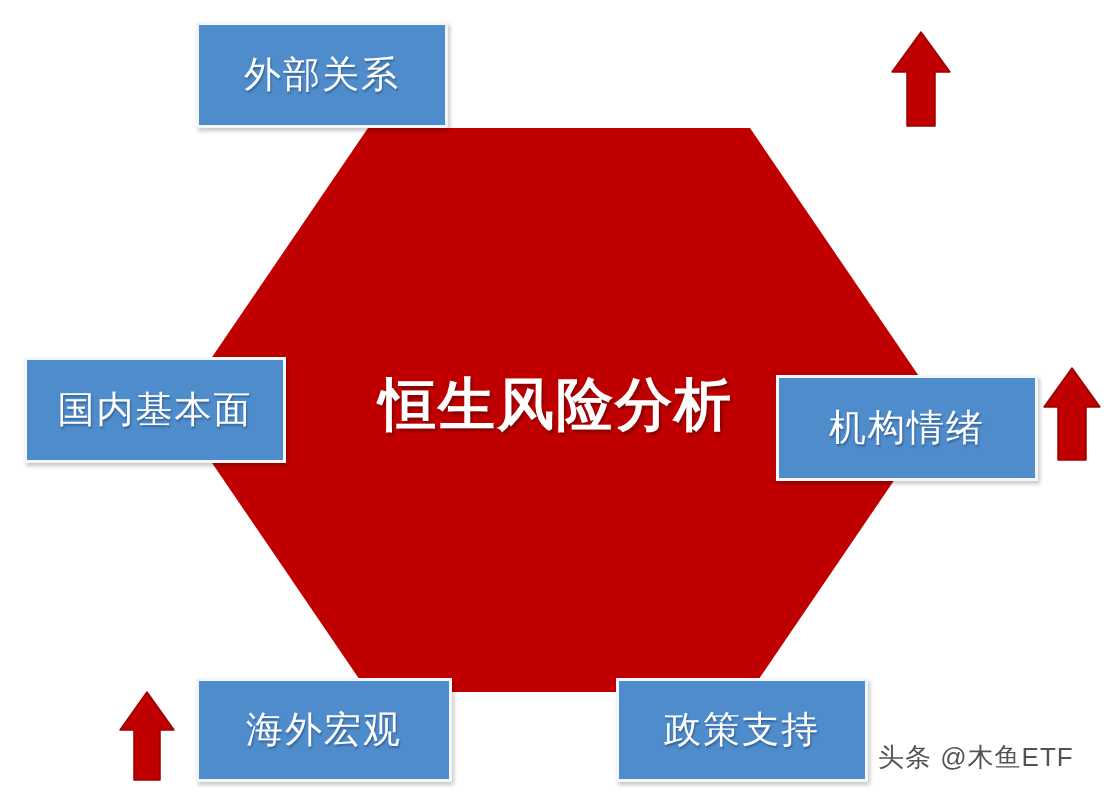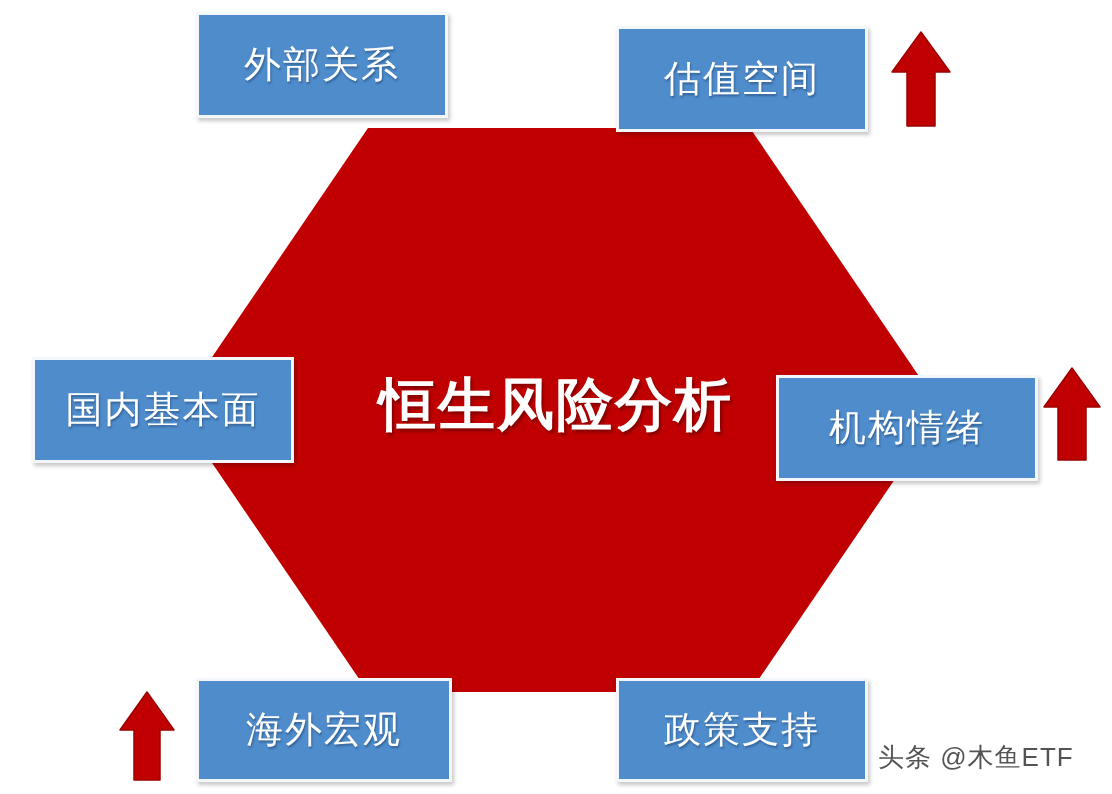--- a/index.html
+++ b/index.html
@@ -65,23 +65,23 @@
     font-weight: normal;
     letter-spacing: 2px;
     white-space: nowrap;
     box-shadow: 2px 3px 4px rgba(0,0,0,0.22);
     z-index: 8;
   }
   .node-box .node-label {
     text-shadow: 1px 2px 2px rgba(20,50,90,0.45);
   }
 
-  .node-top-left     { left: 196px; top: 12px;  width: 252px; height: 106px; }
+  .node-top-left     { left: 196px; top: 22px;  width: 252px; height: 106px; }
   .node-top-right    { left: 616px; top: 26px;  width: 252px; height: 106px; }
-  .node-mid-left     { left: 32px;  top: 357px; width: 262px; height: 106px; }
+  .node-mid-left     { left: 24px;  top: 357px; width: 262px; height: 106px; }
   .node-mid-right    { left: 776px; top: 375px; width: 262px; height: 106px; }
   .node-bottom-left  { left: 196px; top: 678px; width: 256px; height: 104px; text-align: right; }
   .node-bottom-right { left: 616px; top: 678px; width: 252px; height: 104px; }
 
   
   .arrow {
     position: absolute;
     z-index: 9;
   }
   .arrow svg { display: block; width: 100%; height: 100%; }
@@ -112,23 +112,20 @@
       <polygon points="192,0 574,0 766,282 574,564 192,564 0,282" fill="#C00000"></polygon>
     </svg>
   </div>
 
   <div class="center-title">恒生风险分析</div>
 
   <div class="node-box node-top-left">
     <span class="node-label">外部关系</span>
   </div>
 
-  <div class="node-box node-top-right">
-    <span class="node-label">估值空间</span>
-  </div>
 
   <div class="node-box node-mid-left">
     <span class="node-label">国内基本面</span>
   </div>
 
   <div class="node-box node-mid-right">
     <span class="node-label">机构情绪</span>
   </div>
 
   <div class="node-box node-bottom-left">

